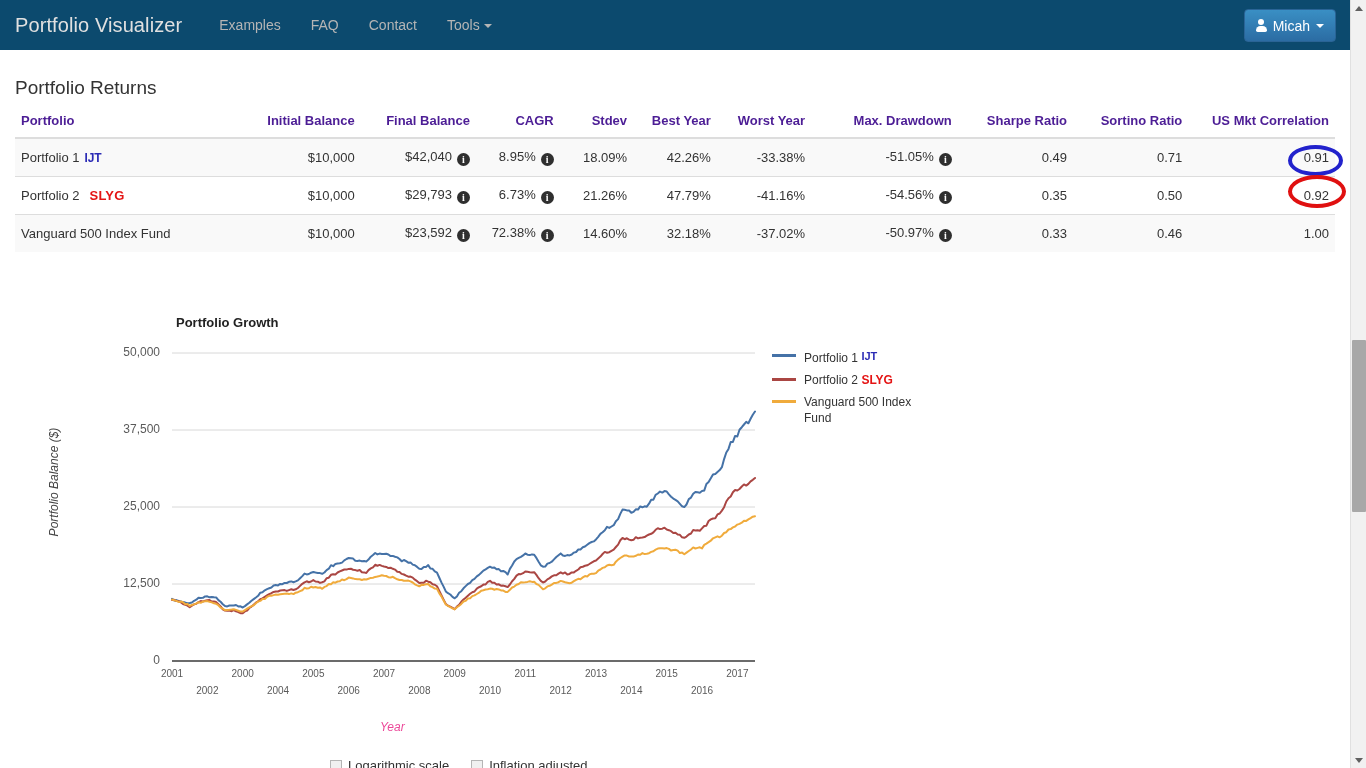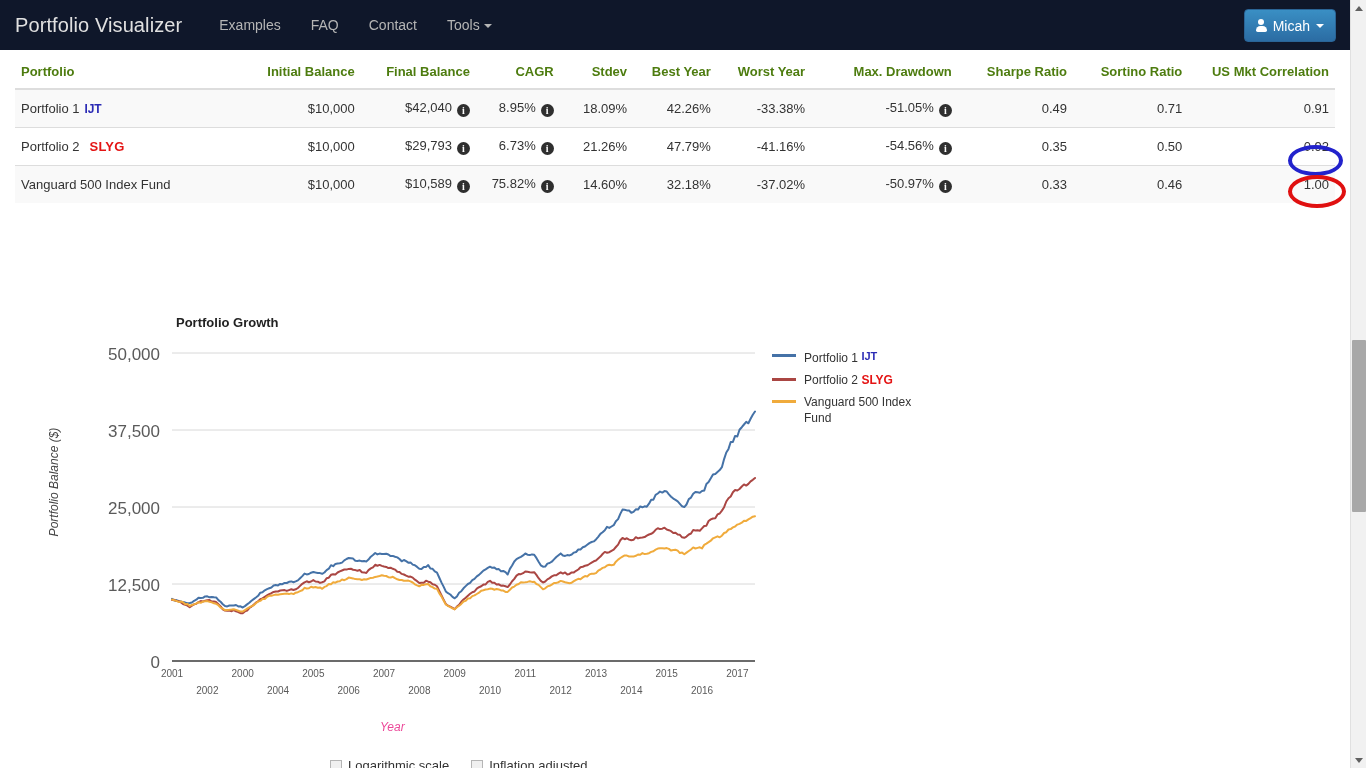--- a/index.html
+++ b/index.html
@@ -10,21 +10,21 @@
     overflow: hidden;
     background: #ffffff;
     font-family: "Liberation Sans", sans-serif;
     color: #333333;
   }
 
   
   .navbar {
     position: absolute; top: 0; left: 0;
     width: 1350px; height: 50px;
-    background: #0f172a;
+    background: #0c4a6e;
     display: flex; align-items: center;
   }
   .brand {
     color: #e0e0e0;
     font-size: 20px;
     margin-left: 15px;
     margin-right: 22px;
     letter-spacing: 0.1px;
     white-space: nowrap;
   }
@@ -90,21 +90,21 @@
 
   
   table.returns {
     width: 1320px;
     margin: 14px 0 0 15px;
     border-collapse: collapse;
     font-size: 13px;
   }
   table.returns th {
     font-weight: bold;
-    color: #4d7c0f;
+    color: #4c1d95;
     padding: 0 6px 9px 6px;
     text-align: right;
     white-space: nowrap;
     border-bottom: 2px solid #dddddd;
     vertical-align: bottom;
   }
   table.returns th.left, table.returns td.left { text-align: left; }
   table.returns td {
     padding: 10px 6px;
     text-align: right;
@@ -175,21 +175,21 @@
     text-align: center;
   }
   .xlabel {
     position: absolute; left: 380px; top: 430px;
     font-size: 12px; font-style: italic; color: #ec4899;
   }
   .ytick {
     position: absolute;
     right: 0; width: 60px;
     text-align: right;
-    font-size: 17px; color: #5a5a5a;
+    font-size: 12px; color: #5a5a5a;
   }
   .xtick {
     position: absolute;
     font-size: 10px; color: #5a5a5a;
     text-align: center; width: 40px;
   }
   .legend { position: absolute; left: 772px; top: 58px; }
   .legend-row {
     display: flex; align-items: flex-start;
     margin-bottom: 6px;
@@ -259,20 +259,21 @@
     <a class="navlink"><span>Tools</span><span class="caret"></span></a>
   </div>
   <div class="user-btn">
     <span class="user-icon"></span>
     <span>Micah</span>
     <span class="user-caret"></span>
   </div>
 </div>
 
 <div class="content">
+  <h1 class="page-title">Portfolio Returns</h1>
 
   <table class="returns">
     <thead>
       <tr>
         <th class="left" style="width:220px">Portfolio</th>
         <th style="width:110px">Initial Balance</th>
         <th style="width:110px">Final Balance</th>
         <th style="width:80px">CAGR</th>
         <th style="width:70px">Stdev</th>
         <th style="width:80px">Best Year</th>
@@ -306,22 +307,22 @@
         <td>47.79%</td>
         <td>-41.16%</td>
         <td><span>-54.56%</span><span class="info-icon">i</span></td>
         <td>0.35</td>
         <td>0.50</td>
         <td class="corr-cell">0.92</td>
       </tr>
       <tr>
         <td class="left"><span>Vanguard 500 Index Fund</span></td>
         <td>$10,000</td>
-        <td><span>$10,589</span><span class="info-icon">i</span></td>
-        <td><span>75.82%</span><span class="info-icon">i</span></td>
+        <td><span>$23,592</span><span class="info-icon">i</span></td>
+        <td><span>72.38%</span><span class="info-icon">i</span></td>
         <td>14.60%</td>
         <td>32.18%</td>
         <td>-37.02%</td>
         <td><span>-50.97%</span><span class="info-icon">i</span></td>
         <td>0.33</td>
         <td>0.46</td>
         <td class="corr-cell">1.00</td>
       </tr>
     </tbody>
   </table>

